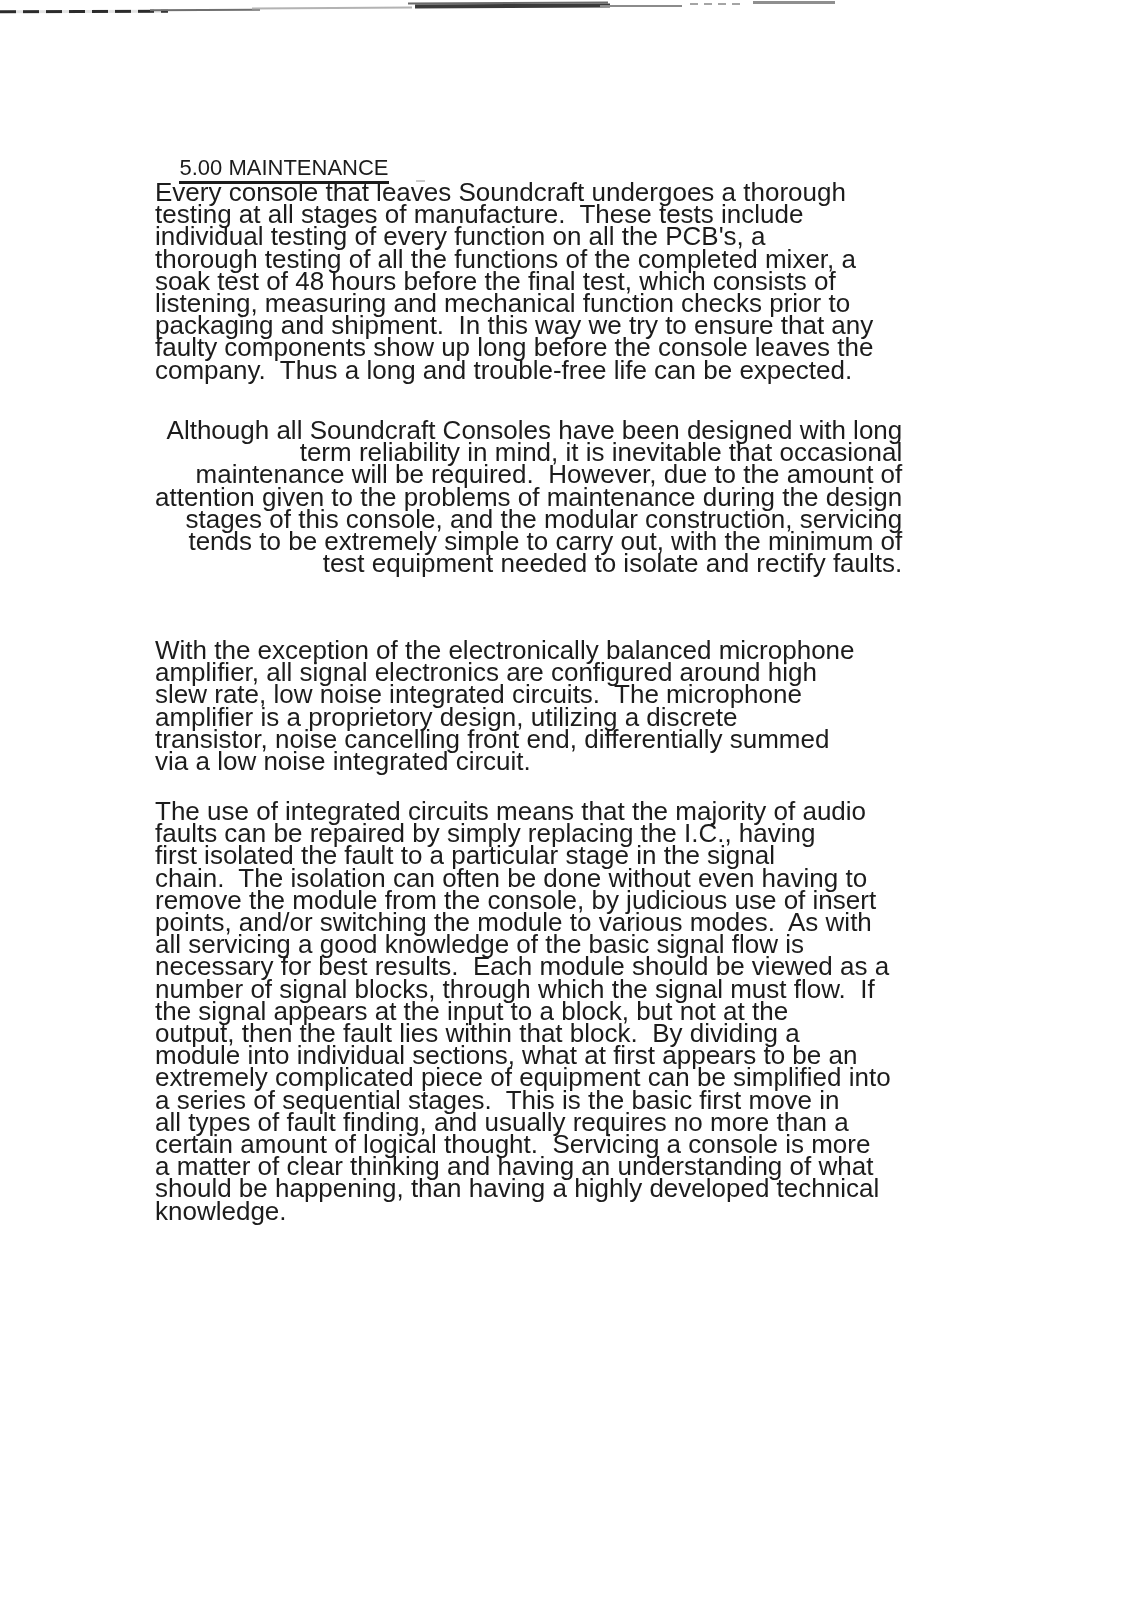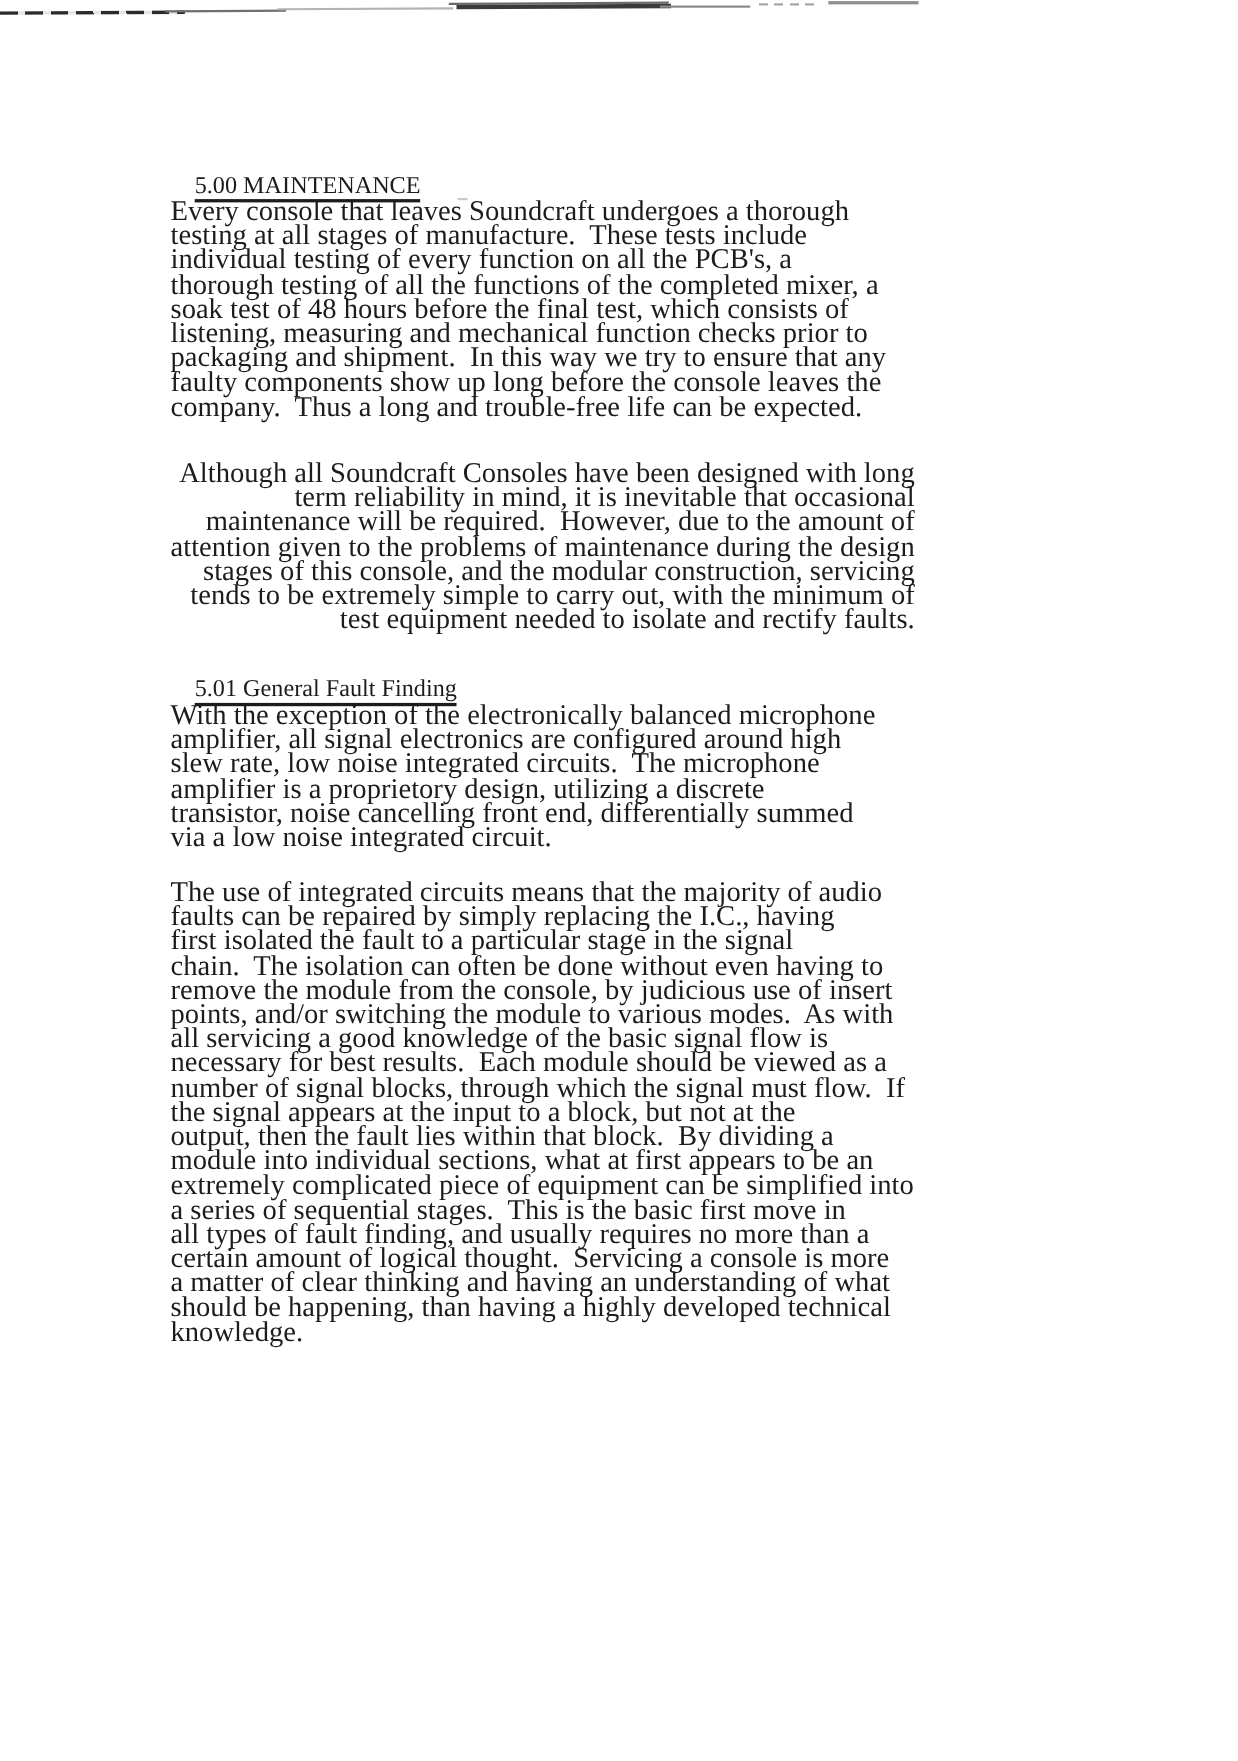--- a/index.html
+++ b/index.html
@@ -7,21 +7,21 @@
     margin:0; padding:0;
     width:1125px; height:1601px;
     background:var(--paper);
   }
   .scan-page {
     position:relative;
     width:1125px; height:1243px;
     overflow:hidden;
     background:var(--paper);
     color:var(--ink);
-    font-family:Liberation Serif, serif;
+    font-family:Liberation Sans, sans-serif;
   }
   .para {
     position:absolute;
     left:155px;
     white-space:pre;
     font-size:26px;
     line-height:22.2px;
   }
   #p1 { top:181px; }
   #p2 { top:419px;text-align:right; }
@@ -95,23 +95,20 @@
 company.  Thus a long and trouble-free life can be expected.</div>
 
   <div class="para" id="p2">Although all Soundcraft Consoles have been designed with long
 term reliability in mind, it is inevitable that occasional
 maintenance will be required.  However, due to the amount of
 attention given to the problems of maintenance during the design
 stages of this console, and the modular construction, servicing
 tends to be extremely simple to carry out, with the minimum of
 test equipment needed to isolate and rectify faults.</div>
 
-  <div class="heading" id="h2">
-    <span class="u">5.01 General Fault Finding</span>
-  </div>
 
   <div class="para" id="p4">The use of integrated circuits means that the majority of audio
 faults can be repaired by simply replacing the I.C., having
 first isolated the fault to a particular stage in the signal
 chain.  The isolation can often be done without even having to
 remove the module from the console, by judicious use of insert
 points, and/or switching the module to various modes.  As with
 all servicing a good knowledge of the basic signal flow is
 necessary for best results.  Each module should be viewed as a
 number of signal blocks, through which the signal must flow.  If

